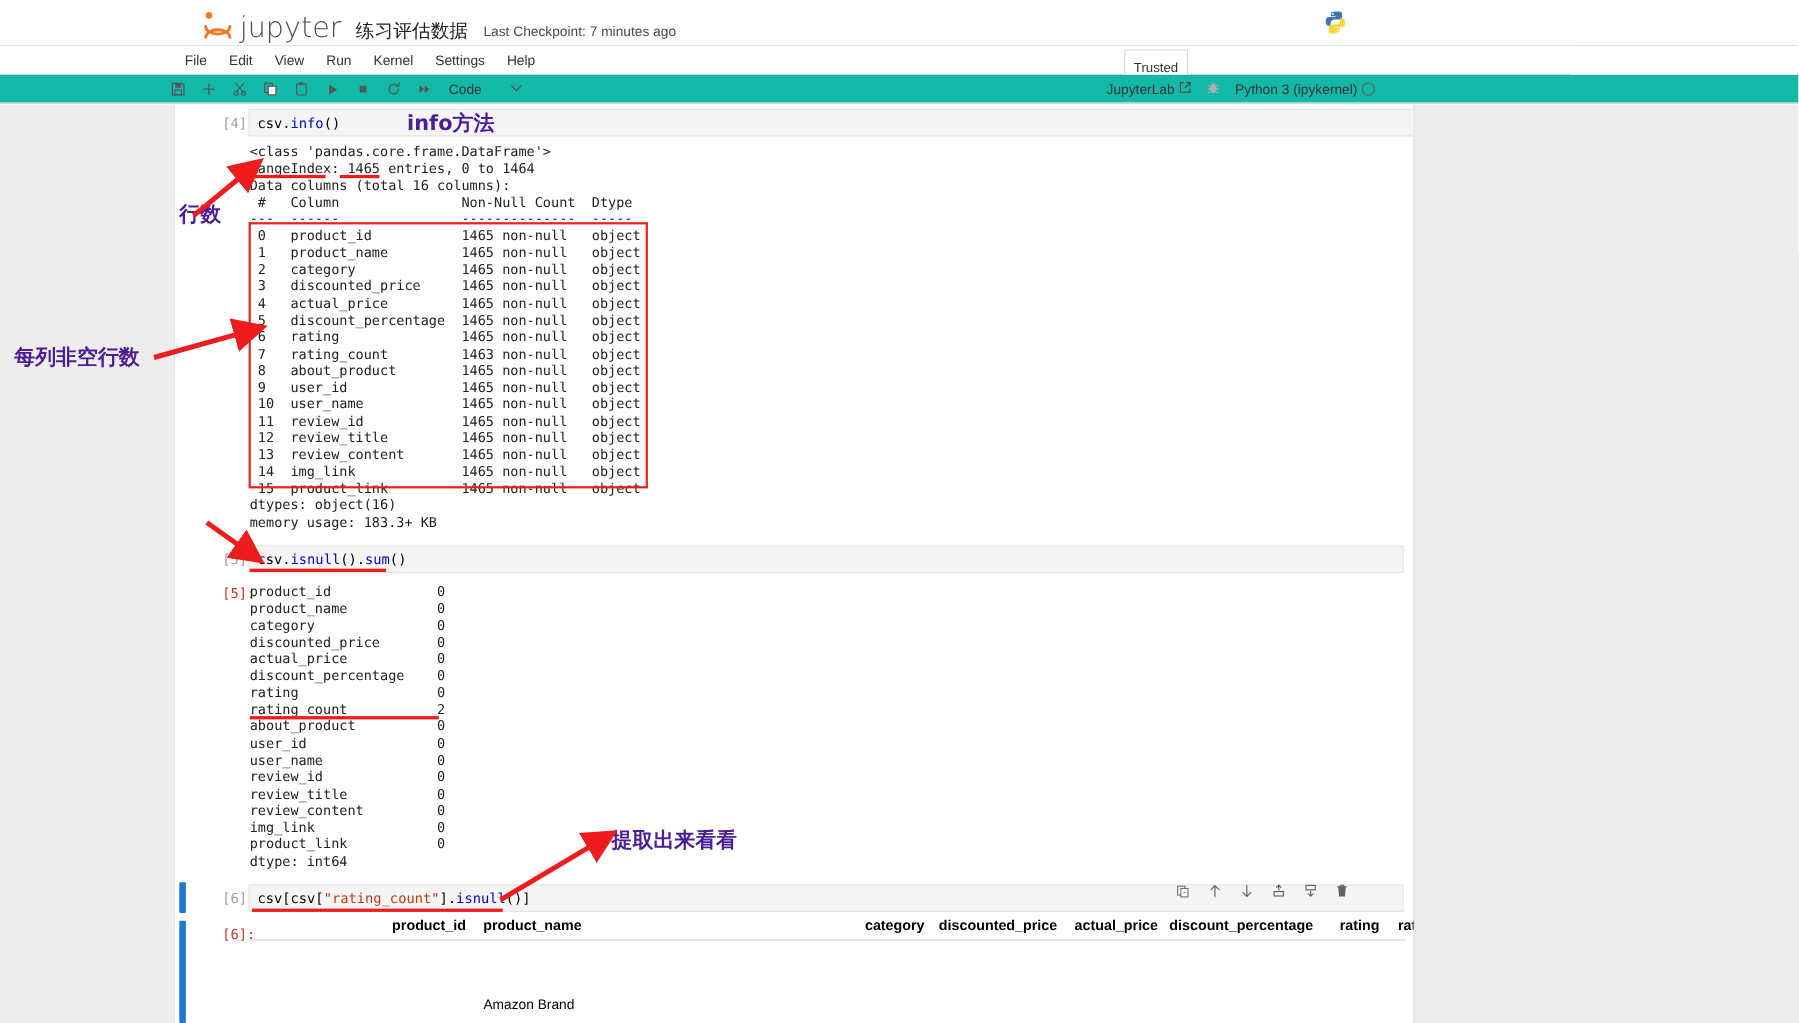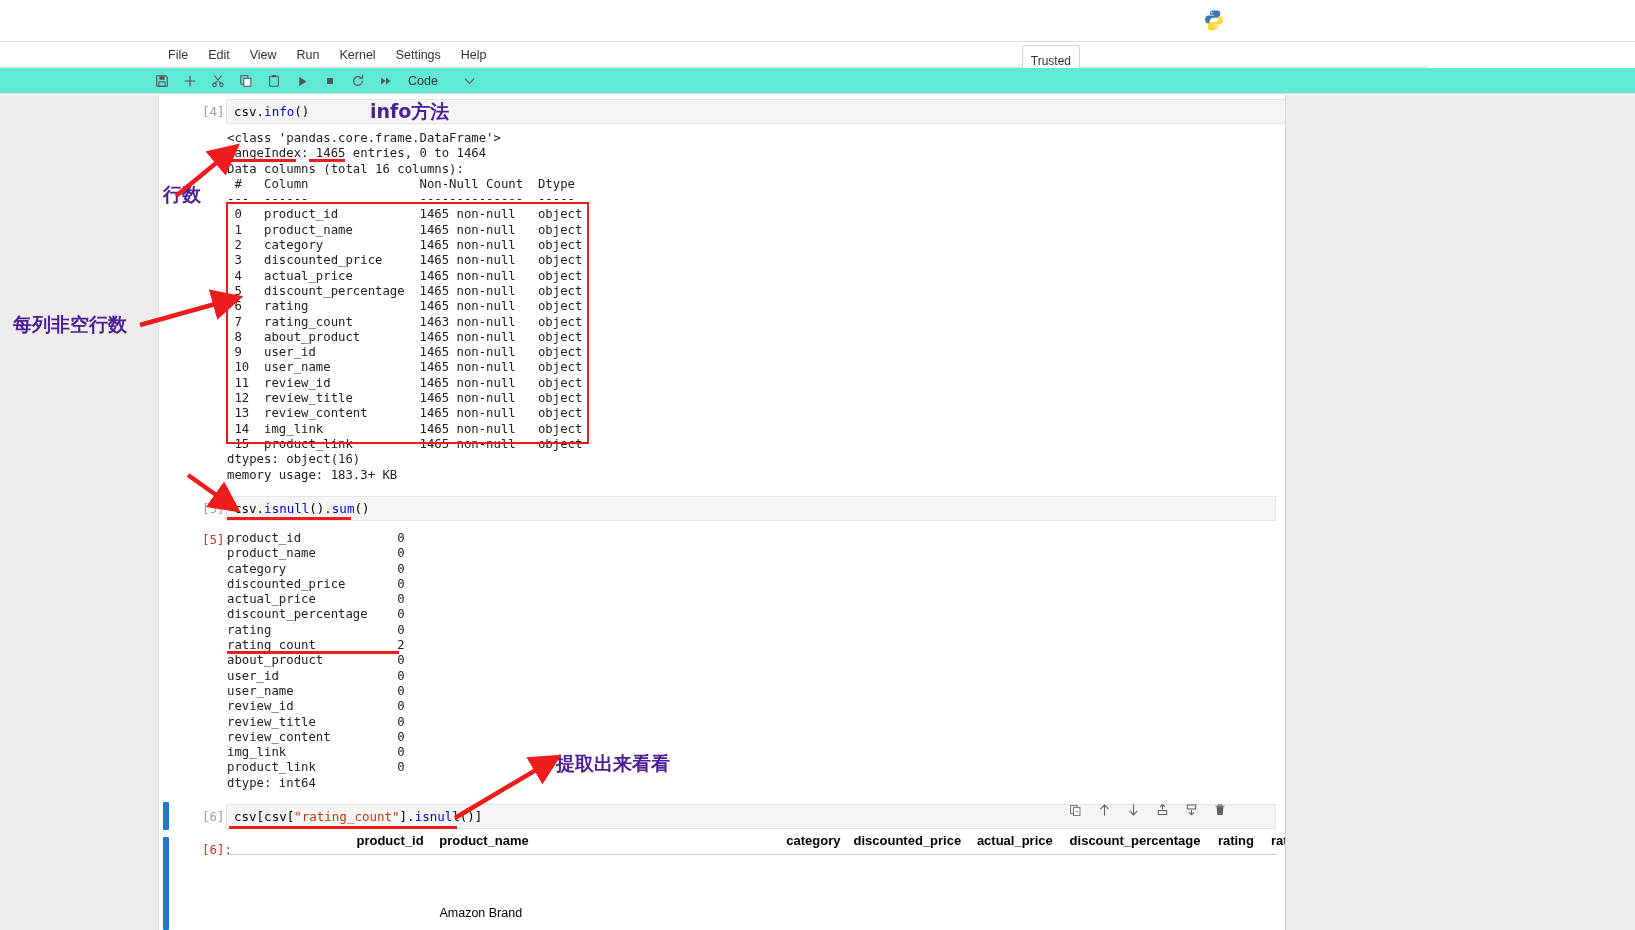--- a/index.html
+++ b/index.html
@@ -77,21 +77,21 @@
     position: absolute; right: 348px; top: 3px;
     font-size: 12px; color: #333;
     border: 1px solid #d5d5d5; border-radius: 2px;
     padding: 8px 8px; background: #fff;
   }
 
   
   .toolbar {
     position: absolute; left: 0; top: 68px;
     width: 1635px; height: 26px;
-    background: #5eead4;
+    background: #14b8a6;
     border-bottom: 1px solid #dcdcdc;
     padding-left: 28px;
   }
   .tb-left {
     position: absolute; left: 148px; top: 0;
     display: flex; align-items: center; height: 26px; gap: 0px;
   }
   .tb-btn {
     width: 28px; height: 24px; display: flex; align-items: center;
     justify-content: center; color: #555; cursor: default;
@@ -226,20 +226,32 @@
     height: 2.5px;
   }
   svg.arrow { position: absolute; overflow: visible; }
 </style>
 </head>
 <body>
 
 <div id="root">
 
   <div class="nb-header">
+    <div class="brand">
+      <span class="jup-logo">
+        <span class="dot"></span>
+        <svg class="arcs" viewBox="0 0 26 22" width="26" height="22" aria-hidden="true">
+          <path d="M2,7 A11,7 0 0,0 24,7" fill="none" stroke="#f37726" stroke-width="2.6" stroke-linecap="round"></path>
+          <path d="M2,17 A11,7 0 0,1 24,17" fill="none" stroke="#f37726" stroke-width="2.6" stroke-linecap="round"></path>
+        </svg>
+      </span>
+      <span class="jup-word">jupyter</span>
+      <span class="nb-name">练习评估数据</span>
+      <span class="nb-checkpoint">Last Checkpoint: 7 minutes ago</span>
+    </div>
     <span class="py-logo">
       <svg width="22" height="22" viewBox="0 0 24 24" aria-hidden="true">
         <path d="M11.9 1.5c-2.5 0-4.3.6-4.3 2.6v2.2h4.5v.7H5.9C3.8 7 2.3 8.3 2.3 11.4c0 2.9 1.3 4.4 3.4 4.4h1.6v-2.6c0-2.1 1.8-3.6 3.8-3.6h4.4c1.8 0 3.2-1.4 3.2-3.1V4.1c0-1.7-1.5-2.6-3.3-2.6h-3.5zm-2.4 1.6c.5 0 .9.4.9.9s-.4.9-.9.9-.9-.4-.9-.9.4-.9.9-.9z" fill="#3C78A9"></path>
         <path d="M12.1 22.5c2.5 0 4.3-.6 4.3-2.6v-2.2h-4.5v-.7h6.2c2.1 0 3.6-1.3 3.6-4.4 0-2.9-1.3-4.4-3.4-4.4h-1.6v2.6c0 2.1-1.8 3.6-3.8 3.6H8.5c-1.8 0-3.2 1.4-3.2 3.1v3.4c0 1.7 1.5 2.6 3.3 2.6h3.5zm2.4-1.6c-.5 0-.9-.4-.9-.9s.4-.9.9-.9.9.4.9.9-.4.9-.9.9z" fill="#FDD835"></path>
       </svg>
     </span>
   </div>
 
   <div class="menubar">
     <div class="menu-items">
@@ -322,20 +334,41 @@
       <div class="celltype-select">
         <span>Code</span>
         <span class="chev">
           <svg width="11" height="8" viewBox="0 0 12 8" aria-hidden="true">
             <path d="M1 1.5 6 6.5 11 1.5" fill="none" stroke="#555" stroke-width="1.2"></path>
           </svg>
         </span>
       </div>
     </div>
 
+    <div class="tb-right">
+      <span class="lab">
+        <span>JupyterLab</span>
+        <span>
+          <svg width="11" height="11" viewBox="0 0 12 12" aria-hidden="true">
+            <path d="M4.5 1.2H1.2v9.6h9.6V7.5" fill="none" stroke="#444" stroke-width="1.1"></path>
+            <path d="M7 1.2h3.8V5M10.6 1.4 5.7 6.3" fill="none" stroke="#444" stroke-width="1.1"></path>
+          </svg>
+        </span>
+      </span>
+      <span>
+        <svg width="12" height="13" viewBox="0 0 12 13" aria-hidden="true">
+          <ellipse cx="6" cy="7.5" rx="3" ry="4" fill="#b0b0b0"></ellipse>
+          <path d="M1 5h2M9 5h2M1 8h2M9 8h2M1 11h2.2M8.8 11H11M4.5 2.2 5.5 4M7.5 2.2 6.5 4" stroke="#b0b0b0" stroke-width="1"></path>
+        </svg>
+      </span>
+      <span class="lab">
+        <span>Python 3 (ipykernel)</span>
+        <span class="kernel-idle"></span>
+      </span>
+    </div>
   </div>
 
   <div class="page-bg"></div>
 
   <div class="nb-panel">
 
     <div class="prompt" style="left:43px; top:9px;">[4]:</div>
     <div class="input-box" style="left:67px; top:4px; width:1224px;">
       <span class="code"><span class="tok-obj">csv</span><span class="tok-punc">.</span><span class="tok-fn">info</span><span class="tok-punc">()</span></span>
     </div>
@@ -435,21 +468,21 @@
 
     <div class="df-wrap" style="left:68px; top:738px; width:1050px;">
       <div class="df-head">
         <span style="width:105px;"></span>
         <span style="width:88px; text-align:right;">product_id</span>
         <span style="width:115px; padding-left:12px;">product_name</span>
         <span style="width:229px;"></span>
         <span style="width:62px; text-align:right;">category</span>
         <span style="width:117px; text-align:right;">discounted_price</span>
         <span style="width:88px; text-align:right;">actual_price</span>
-        <span style="width:144px; text-align:right;">discount_percentage</span>
+        <span style="width:144px; text-align:center;">discount_percentage</span>
         <span style="width:50px; text-align:right;">rating</span>
         <span style="width:92px; text-align:right;">rating_count</span>
         
       </div>
       <div style="padding-top:18px;">
         <span class="df-cell" style="display:inline-block; width:208px;"></span>
         <span class="df-cell">Amazon Brand</span>
       </div>
     </div>
 

